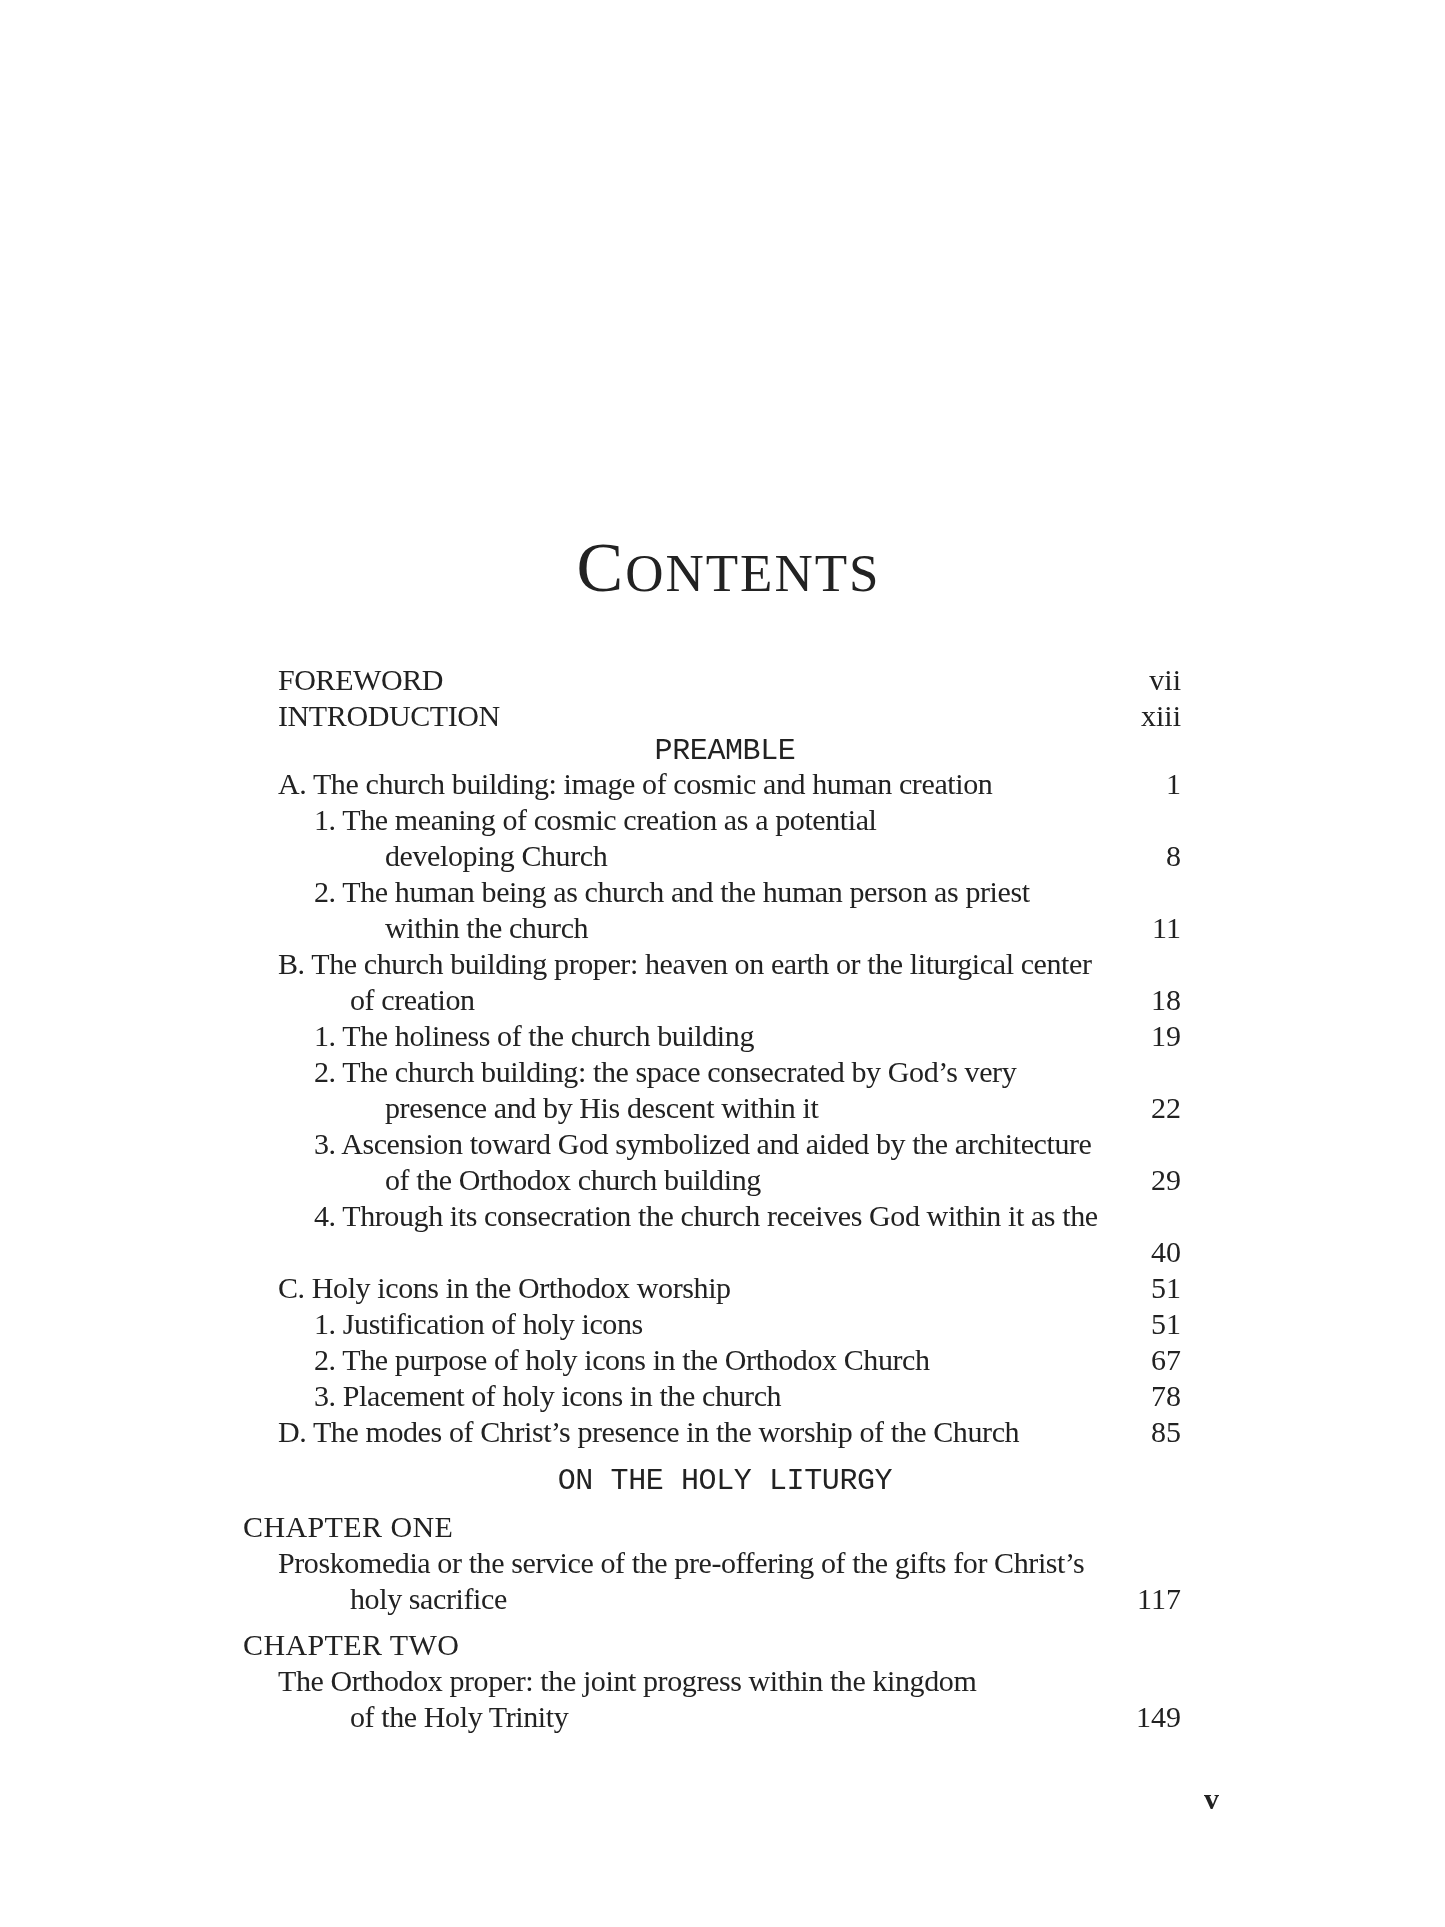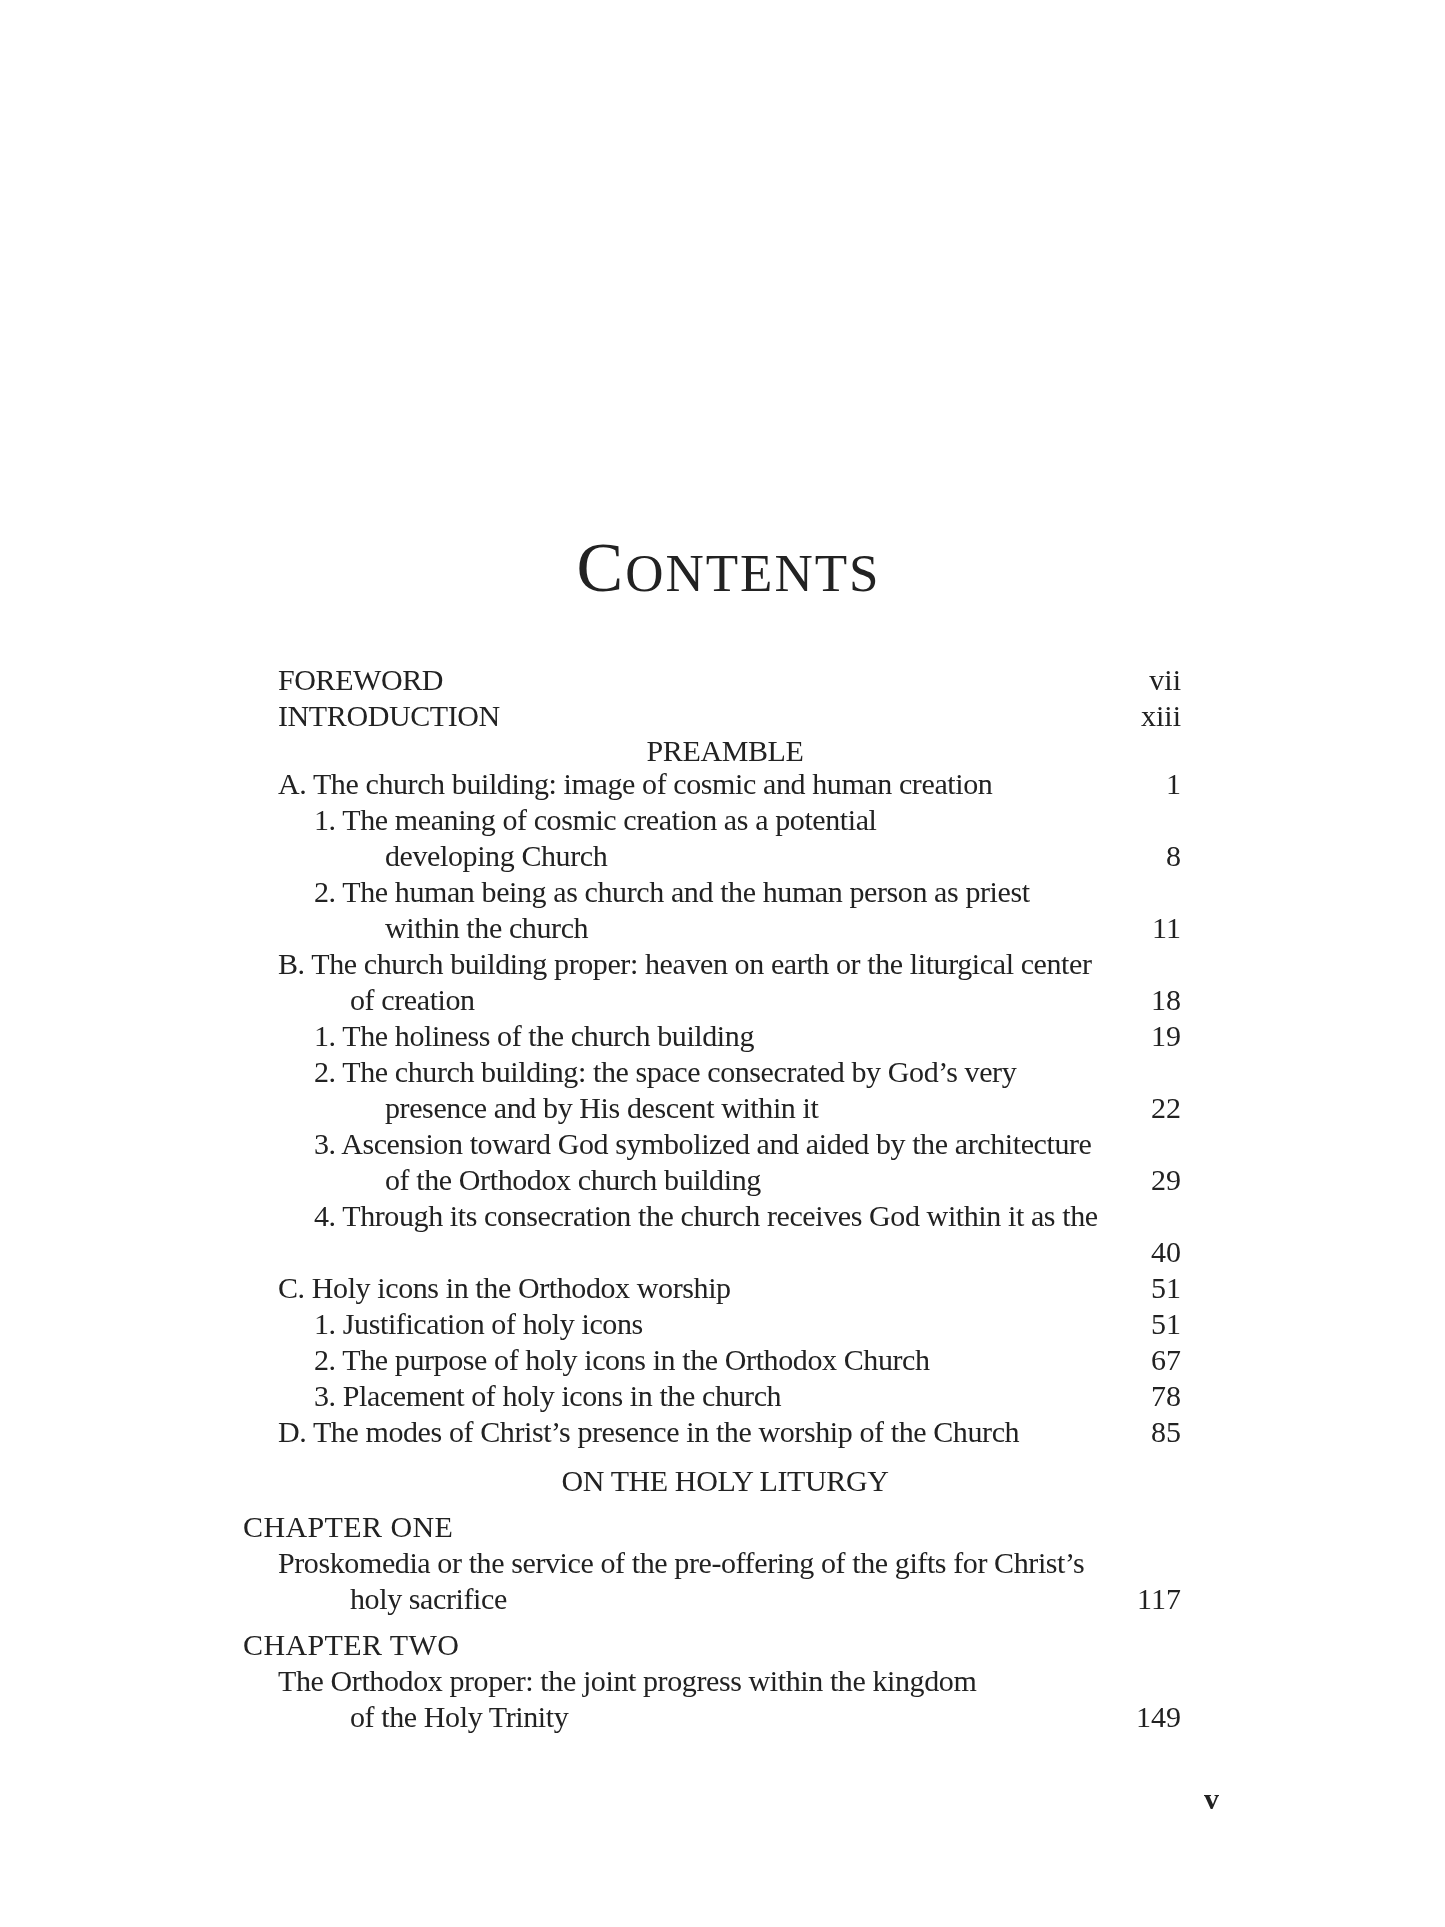--- a/index.html
+++ b/index.html
@@ -47,21 +47,21 @@
     margin-left: auto;
     flex-shrink: 0;
     letter-spacing: 0;
     text-align: center;
   }
   .indent-0 .entry-text { margin-left: 35px; }
   .indent-1 .entry-text { margin-left: 71px; }
   .indent-2 .entry-text { margin-left: 107px; }
   .indent-3 .entry-text { margin-left: 142px; }
 
-  .row-heading { justify-content: center; padding-left: 26px; }
+  .row-heading { justify-content: center; padding-left: 26px; font-family: Liberation Mono, monospace; }
   .row-chapter { margin-top: 10px; letter-spacing: 0.4px; }
 
   
   .row:nth-child(2)  { }   
   .row:nth-child(3)  { margin-top: -1px; }  
   .row:nth-child(4)  { margin-top: -3px; }  
   .row:nth-child(23) { margin-top: 13px; }  
 
   .folio {
     position: absolute;

